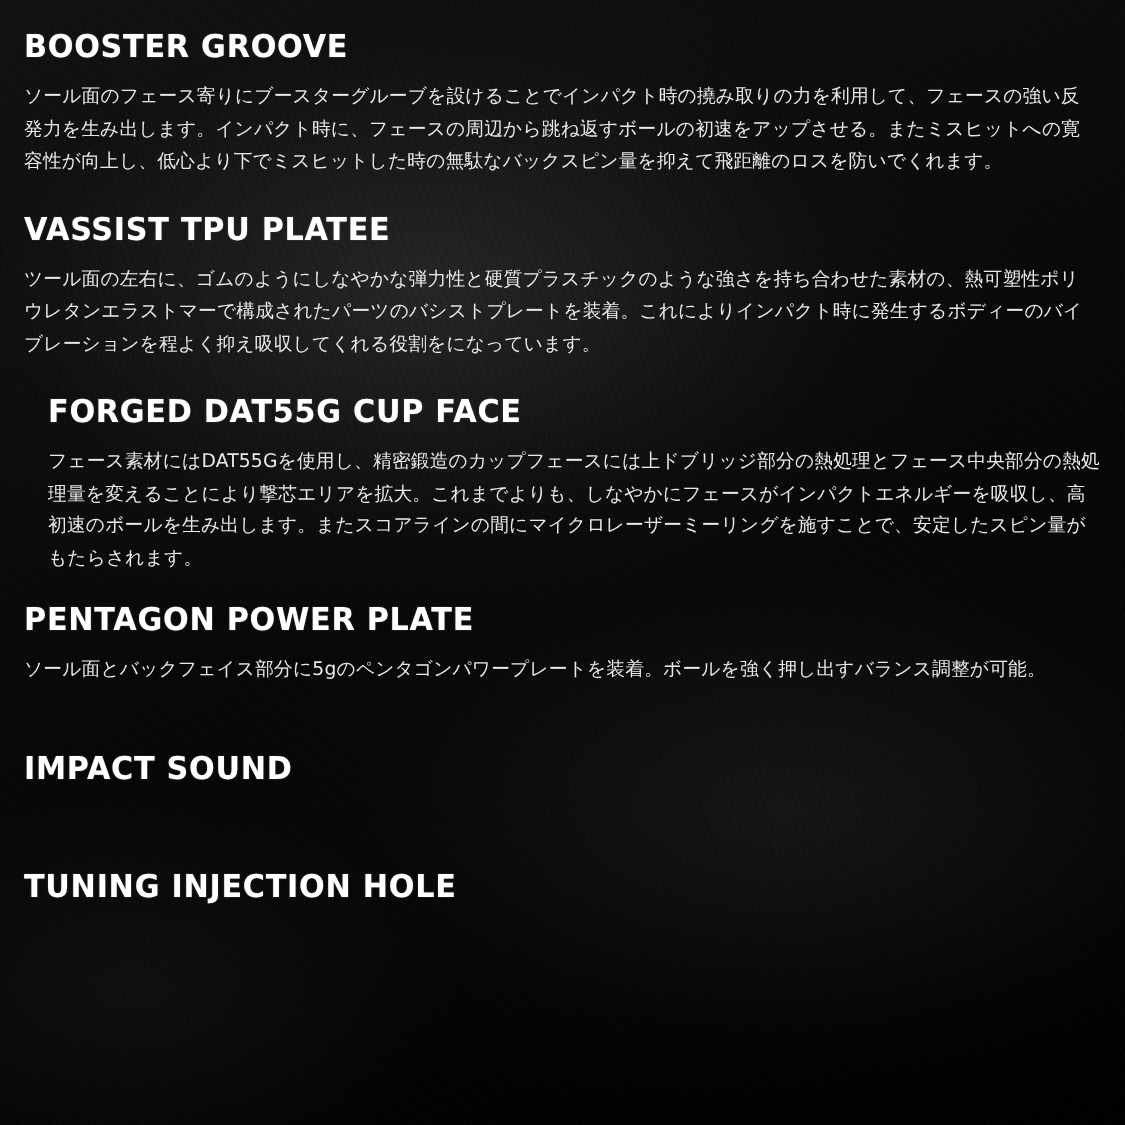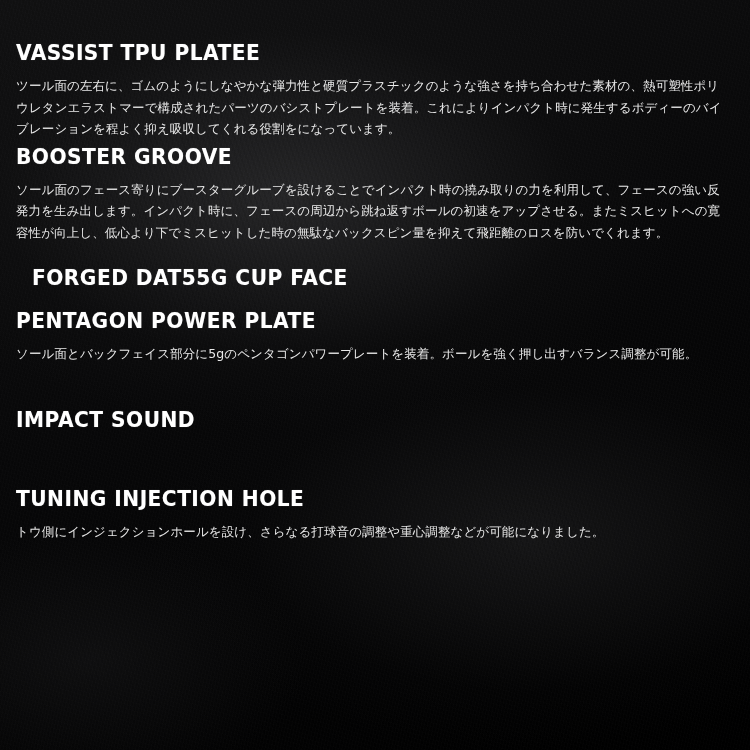--- a/index.html
+++ b/index.html
@@ -72,42 +72,42 @@
   #sec-4 { margin-top: 44px; }
   #sec-5 { margin-top: 56px; }
 </style>
 </head>
 <body>
 
 <div class="page">
   <div class="grain"></div>
   <div class="content">
 
+    <div class="section" id="sec-0">
+      <h2 class="section-heading">BOOSTER GROOVE</h2>
+      <p class="section-body">ソール面のフェース寄りにブースターグルーブを設けることでインパクト時の撓み取りの力を利用して、フェースの強い反発力を生み出します。インパクト時に、フェースの周辺から跳ね返すボールの初速をアップさせる。またミスヒットへの寛容性が向上し、低心より下でミスヒットした時の無駄なバックスピン量を抑えて飛距離のロスを防いでくれます。</p>
+    </div>
+
     <div class="section" id="sec-1">
       <h2 class="section-heading">VASSIST TPU PLATEE</h2>
       <p class="section-body">ツール面の左右に、ゴムのようにしなやかな弾力性と硬質プラスチックのような強さを持ち合わせた素材の、熱可塑性ポリウレタンエラストマーで構成されたパーツのバシストプレートを装着。これによりインパクト時に発生するボディーのバイブレーションを程よく抑え吸収してくれる役割をになっています。</p>
     </div>
 
-    <div class="section" id="sec-0">
-      <h2 class="section-heading">BOOSTER GROOVE</h2>
-      <p class="section-body">ソール面のフェース寄りにブースターグルーブを設けることでインパクト時の撓み取りの力を利用して、フェースの強い反発力を生み出します。インパクト時に、フェースの周辺から跳ね返すボールの初速をアップさせる。またミスヒットへの寛容性が向上し、低心より下でミスヒットした時の無駄なバックスピン量を抑えて飛距離のロスを防いでくれます。</p>
-    </div>
-
     <div class="section" id="sec-2">
       <h2 class="section-heading">FORGED DAT55G CUP FACE</h2>
+      <p class="section-body">フェース素材にはDAT55Gを使用し、精密鍛造のカップフェースには上ドブリッジ部分の熱処理とフェース中央部分の熱処理量を変えることにより撃芯エリアを拡大。これまでよりも、しなやかにフェースがインパクトエネルギーを吸収し、高初速のボールを生み出します。またスコアラインの間にマイクロレーザーミーリングを施すことで、安定したスピン量がもたらされます。</p>
     </div>
 
     <div class="section" id="sec-3">
       <h2 class="section-heading">PENTAGON POWER PLATE</h2>
       <p class="section-body">ソール面とバックフェイス部分に5gのペンタゴンパワープレートを装着。ボールを強く押し出すバランス調整が可能。</p>
     </div>
 
     <div class="section" id="sec-4">
       <h2 class="section-heading">IMPACT SOUND</h2>
     </div>
 
     <div class="section" id="sec-5">
       <h2 class="section-heading">TUNING INJECTION HOLE</h2>
-      <p class="section-body">トウ側にインジェクションホールを設け、さらなる打球音の調整や重心調整などが可能になりました。</p>
     </div>
 
   </div>
 </div>
 
 </body></html>

